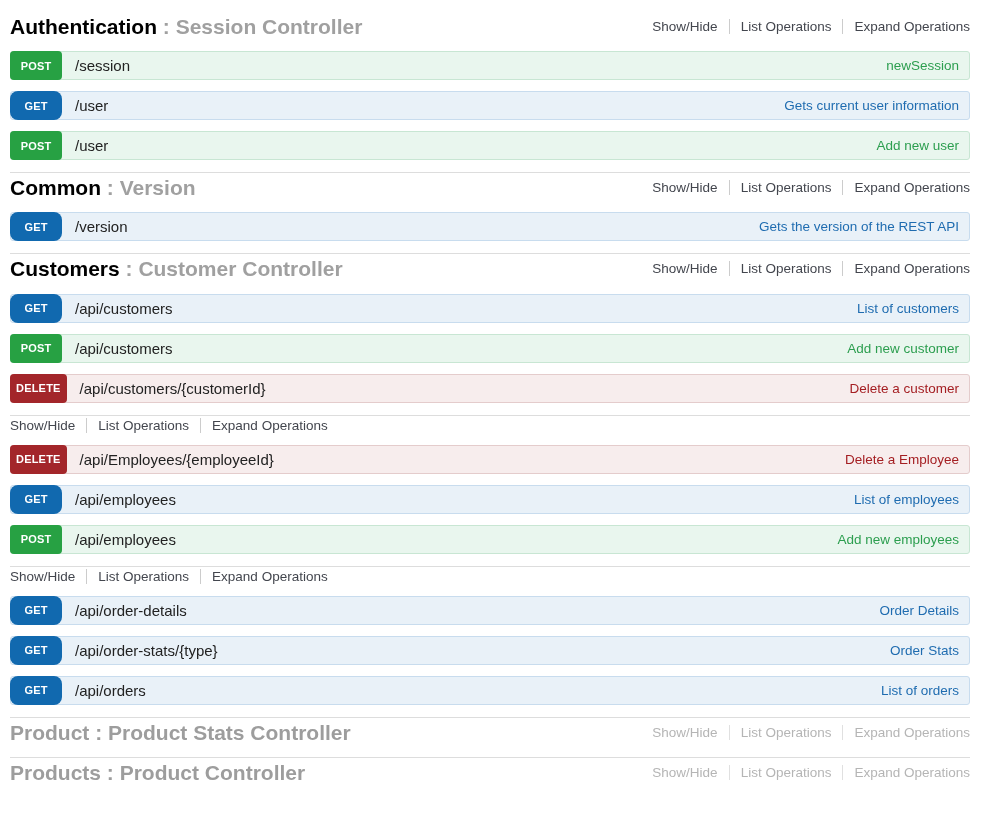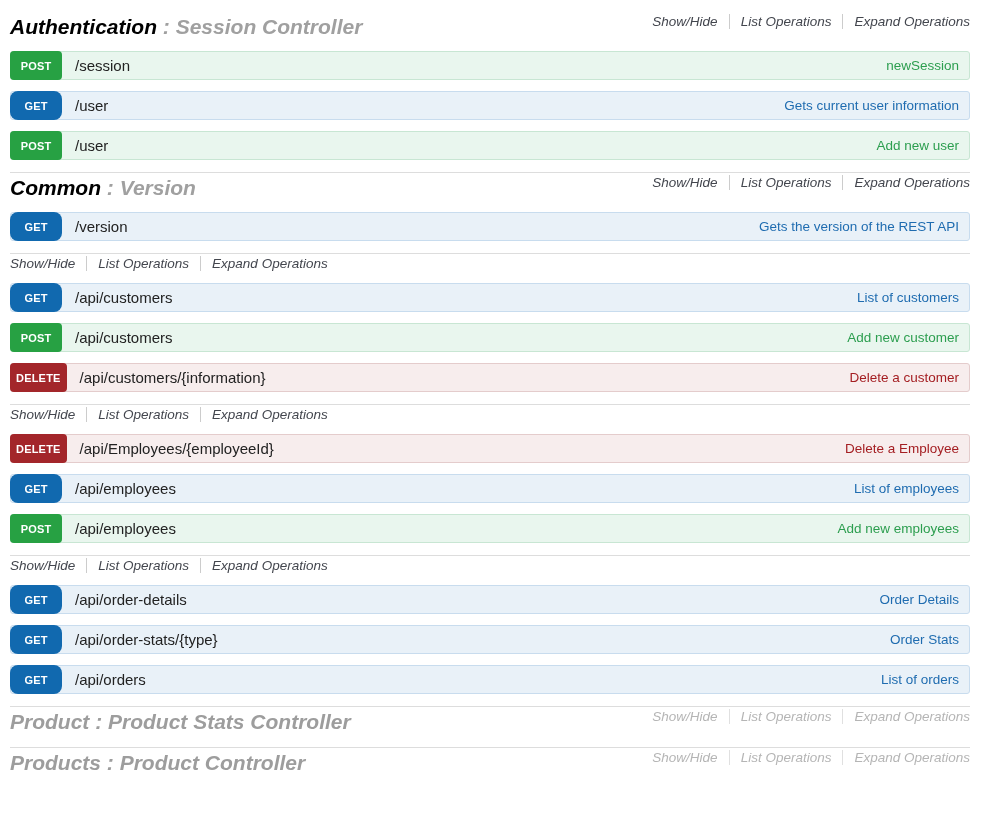--- a/index.html
+++ b/index.html
@@ -14,23 +14,22 @@
   html, body { margin:0; }
   body {
     width: 982px; min-height: 833px;
     background: var(--page-bg);
     font-family: "Liberation Sans", sans-serif;
     padding: 10px 12px 0 10px;
   }
   .sections { width: 100%; }
   .section + .section { border-top: 1px solid var(--section-divider); margin-top: 12px; }
   .section-header {
-    display: flex; justify-content: space-between; align-items: flex-start;
+    display: flex; justify-content: space-between; align-items: center;
     margin: 2px 0 12px 0;
-    font-style: italic;
   }
   .section:first-child .section-header { margin-top: 4px; }
   h2.section-title { margin: 0; font-size: 21px; line-height: 1.2; font-weight: bold; }
   .t1 { color: var(--heading-text); cursor: pointer; text-decoration: none; }
   .t2 { color: var(--heading-subtitle); }
   .t2::before { content: " : "; }
   .controls { display: flex; align-items: center; font-size: 13.5px; }
   .ctrl { color: var(--control-link); text-decoration: none; cursor: pointer; }
   .vdiv { display: inline-block; width: 0; height: 15px; border-left: 1px solid var(--link-divider); margin: 0 11px; }
   .section.muted .t1, .section.muted .t2 { color: var(--muted-heading); }
@@ -120,20 +119,21 @@
   <li class="op-row m-get">
     <span class="badge">GET</span>
     <a class="path">/version</a>
     <a class="summary">Gets the version of the REST API</a>
   </li>
 </ul>
   </div>
 
   <div class="section">
     <div class="section-header">
+      <h2 class="section-title"><a class="t1">Customers</a><span class="t2">Customer Controller</span></h2>
       <div class="controls">
         <a class="ctrl">Show/Hide</a>
         <span class="vdiv"></span>
         <a class="ctrl">List Operations</a>
         <span class="vdiv"></span>
         <a class="ctrl">Expand Operations</a>
       </div>
     </div>
     <ul class="operations">
   <li class="op-row m-get">
@@ -143,21 +143,21 @@
   </li>
 
   <li class="op-row m-post">
     <span class="badge">POST</span>
     <a class="path">/api/customers</a>
     <a class="summary">Add new customer</a>
   </li>
 
   <li class="op-row m-delete">
     <span class="badge">DELETE</span>
-    <a class="path">/api/customers/{information}</a>
+    <a class="path">/api/customers/{customerId}</a>
     <a class="summary">Delete a customer</a>
   </li>
 </ul>
   </div>
 
   <div class="section">
     <div class="section-header">
       <div class="controls">
         <a class="ctrl">Show/Hide</a>
         <span class="vdiv"></span>

